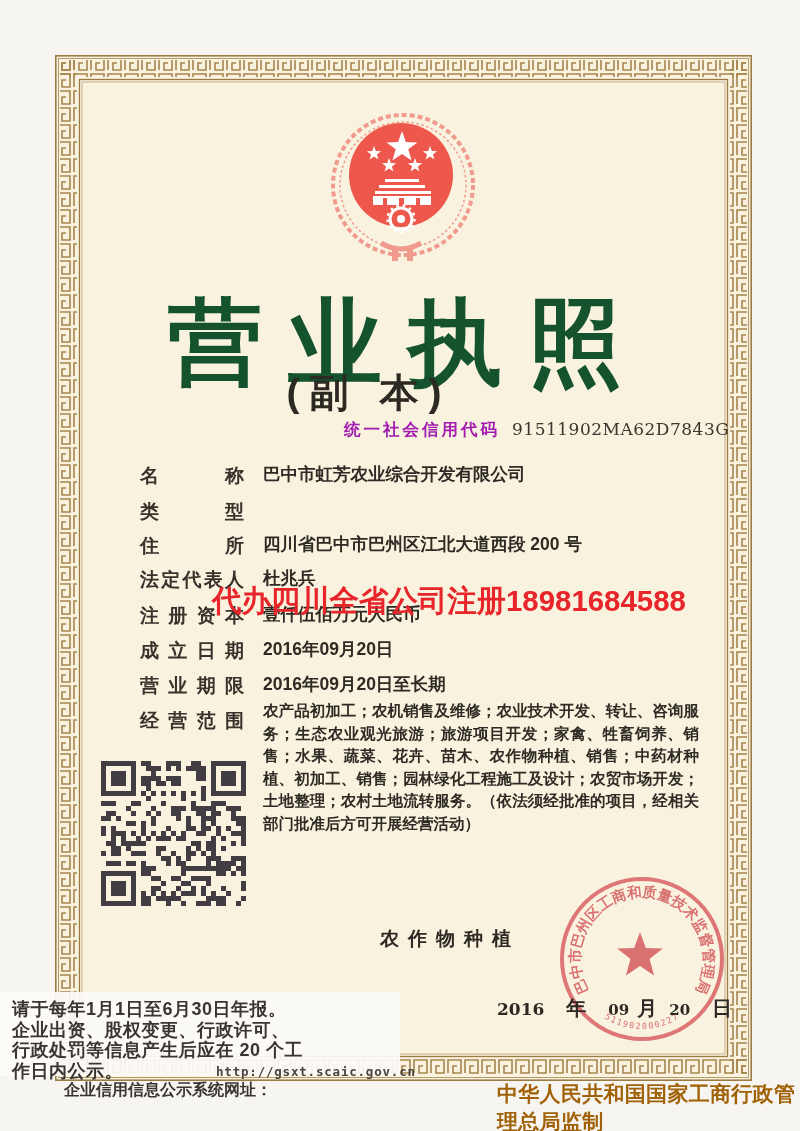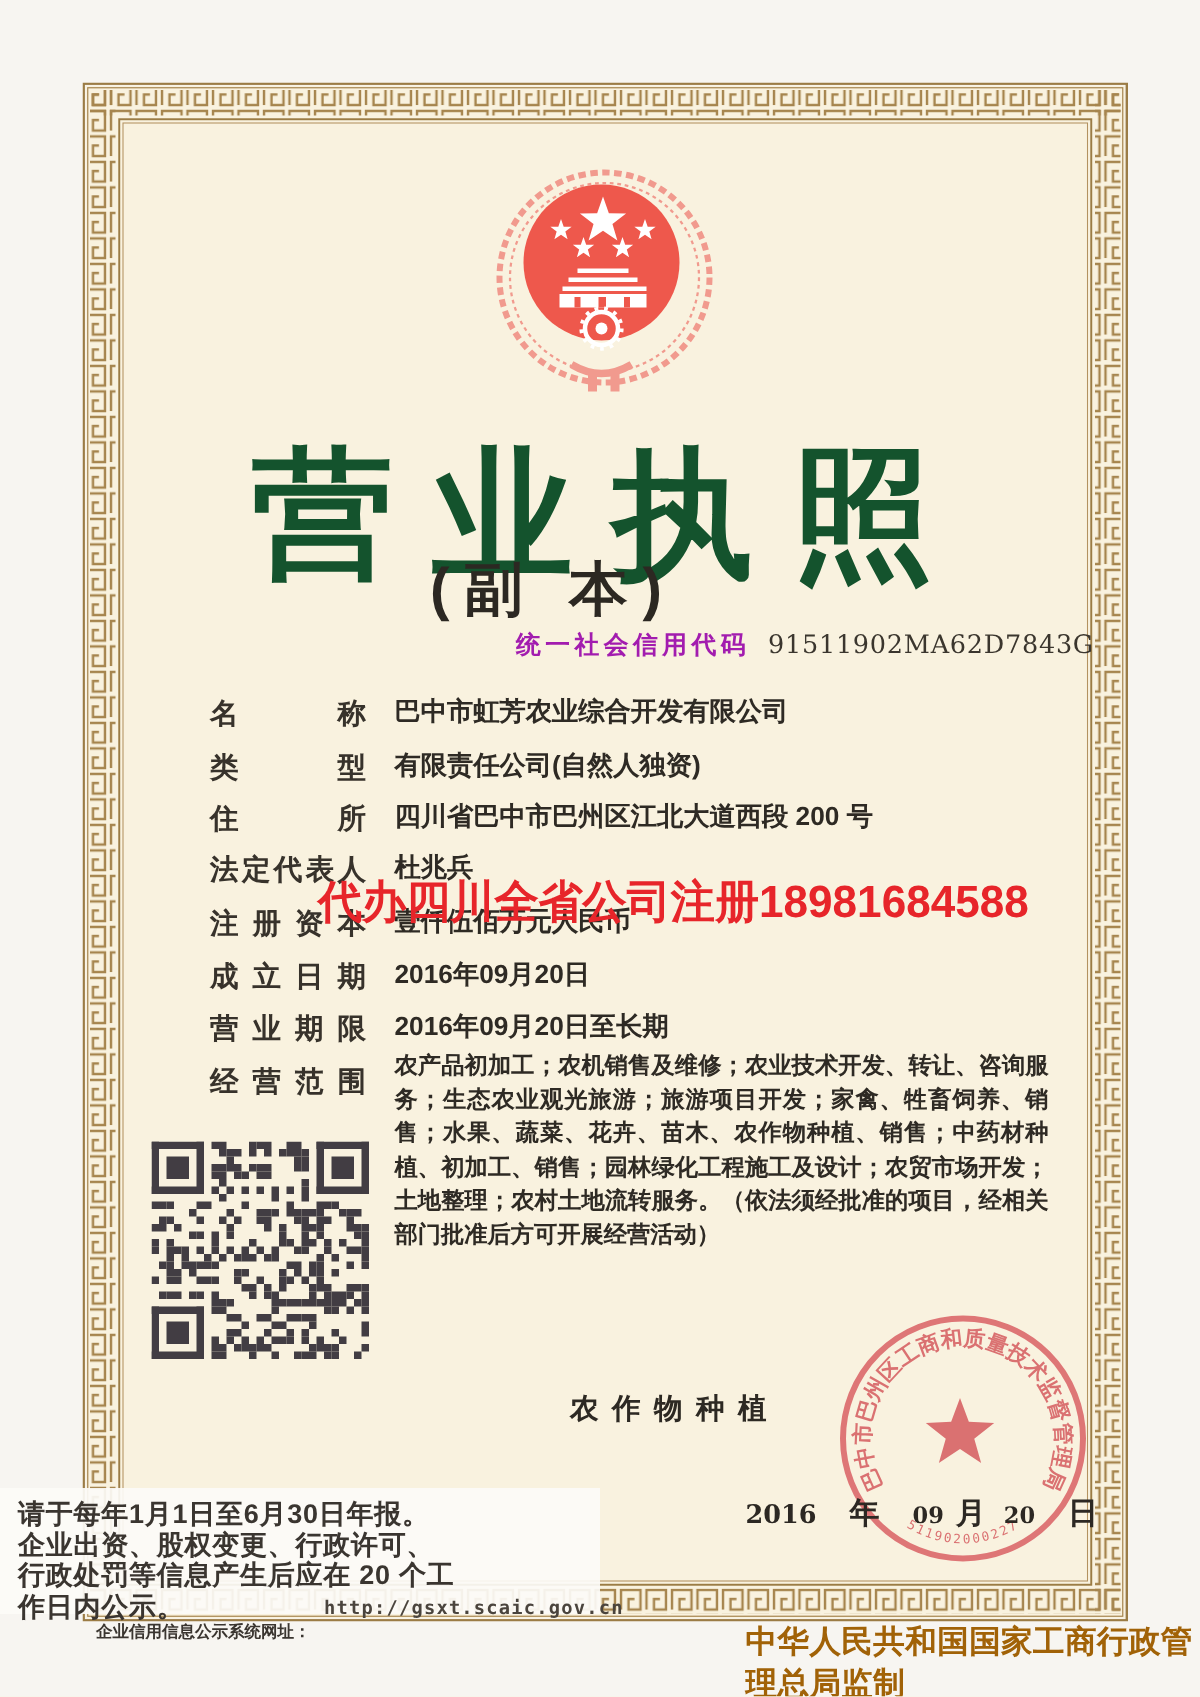--- a/index.html
+++ b/index.html
@@ -24,21 +24,21 @@
   .qr{position:absolute;left:101px;top:761px;z-index:2;opacity:.9;}
   .reg-authority{position:absolute;left:380px;top:926px;font-family:"Liberation Serif",serif;font-size:19px;font-weight:600;letter-spacing:9px;color:#2d2923;z-index:2;}
   .seal{position:absolute;left:549px;top:866px;z-index:3;opacity:.82;}
   .date-row{position:absolute;left:497px;top:995px;display:flex;align-items:baseline;z-index:4;color:#2c2823;}
   .dr-num{font-family:"DejaVu Serif",serif;font-weight:700;font-size:17px;}
   .dr-num.small{font-size:15px;}
   .dr-cjk{font-size:20px;font-weight:700;}
   .m22{margin-left:22px}.m16{margin-left:22px}.m8{margin-left:8px}.m12{margin-left:12px}
   .overlay{position:absolute;left:0;top:992px;width:400px;height:84px;background:rgba(252,251,247,.92);z-index:6;}
   .notices{position:absolute;left:12px;top:999px;z-index:7;font-size:18px;line-height:20.6px;font-weight:600;color:#3a3530;letter-spacing:.5px;white-space:nowrap;}
-  .site-label{position:absolute;left:64px;top:1080px;font-size:11px;font-weight:600;color:#3a3530;z-index:7;}
+  .site-label{position:absolute;left:64px;top:1080px;font-size:16px;font-weight:600;color:#3a3530;z-index:7;}
   .site-url{position:absolute;left:216px;top:1064px;font-family:"DejaVu Sans Mono",monospace;font-size:12.5px;font-weight:700;letter-spacing:.8px;color:#4a443d;z-index:7;}
   .issuer{position:absolute;left:497px;top:1080px;font-size:21px;font-weight:600;letter-spacing:.3px;color:#a16207;z-index:2;}
 </style>
 </head>
 <body>
 
 <div class="page">
 
   <div class="paper-inner"></div>
 
@@ -104,21 +104,20 @@
           <span>名</span>
           <span>称</span>
         </div>
         <div class="fv">巴中市虹芳农业综合开发有限公司</div>
       </div>
       <div class="field-row row-1">
         <div class="fl">
           <span>类</span>
           <span>型</span>
         </div>
-        <div class="fv">有限责任公司(自然人独资)</div>
       </div>
       <div class="field-row row-2">
         <div class="fl">
           <span>住</span>
           <span>所</span>
         </div>
         <div class="fv">四川省巴中市巴州区江北大道西段 200 号</div>
       </div>
       <div class="field-row row-3">
         <div class="fl">

